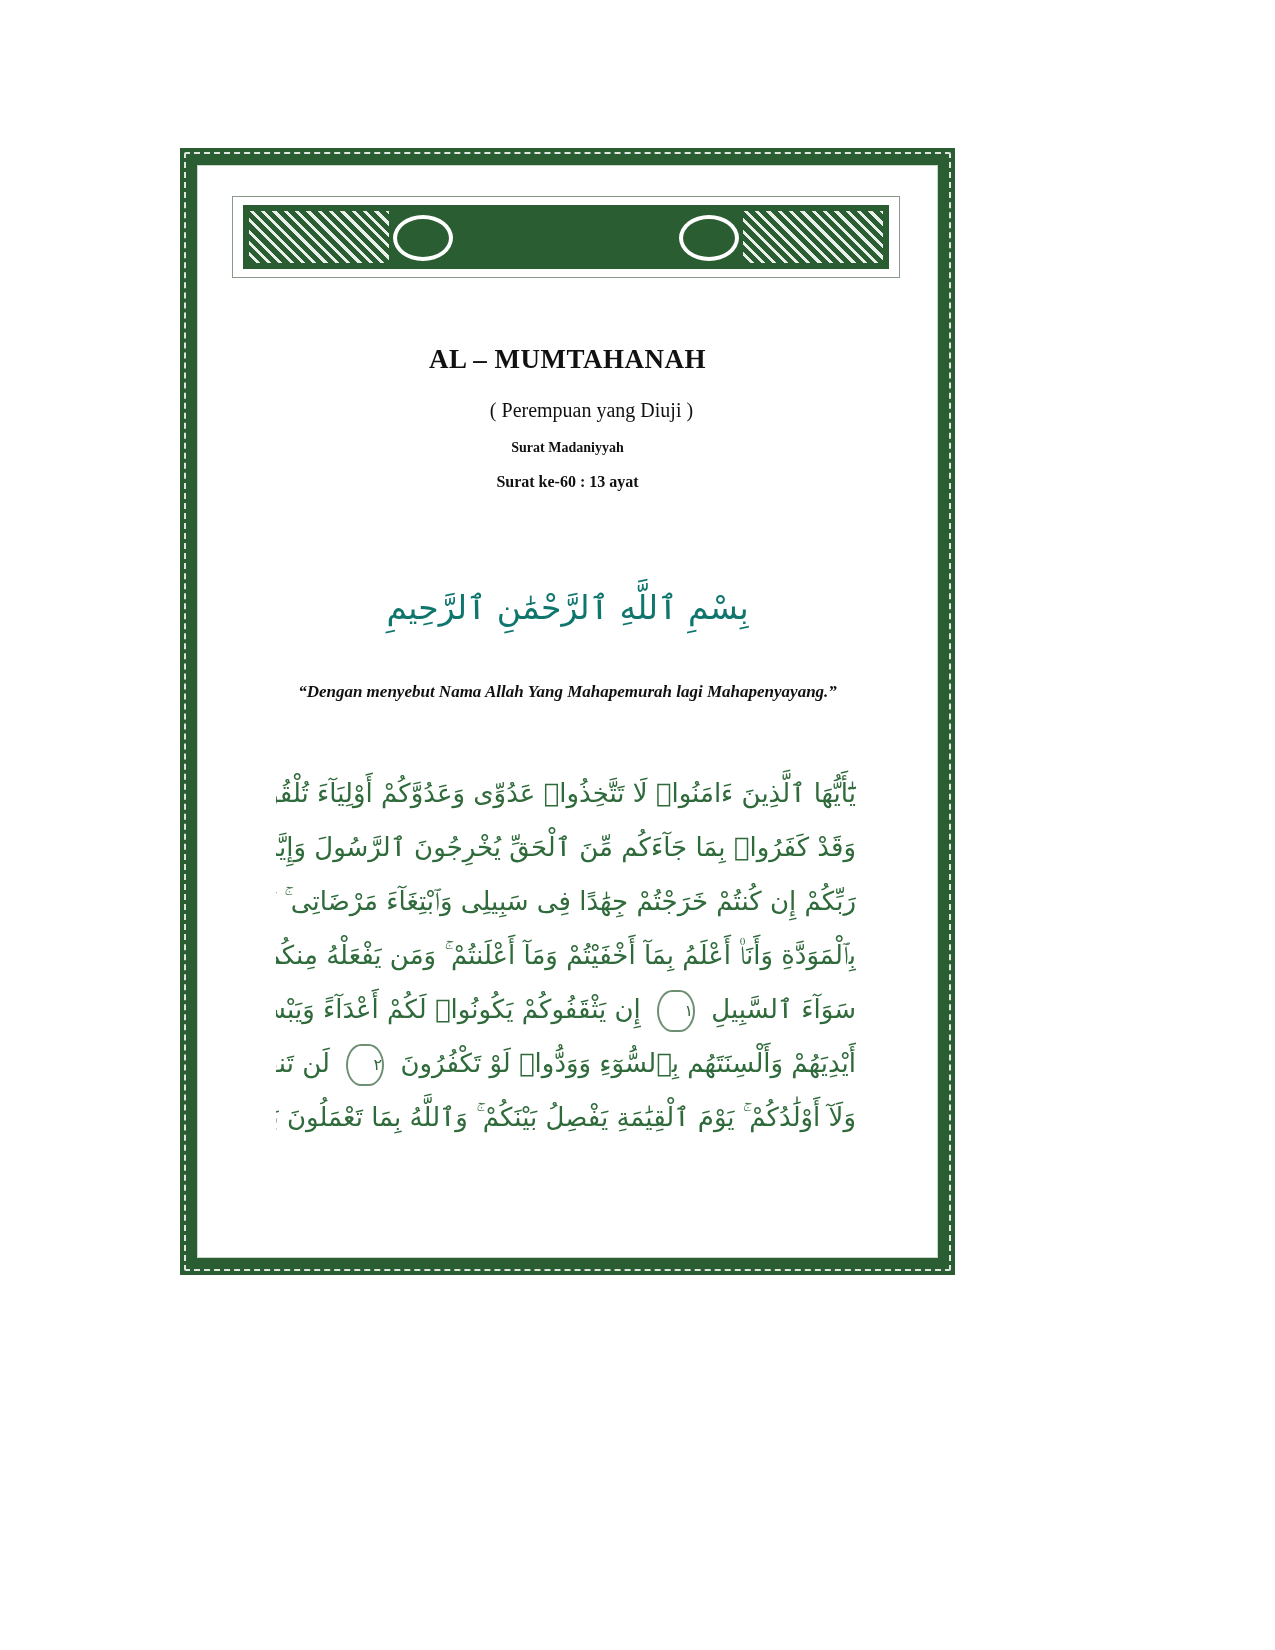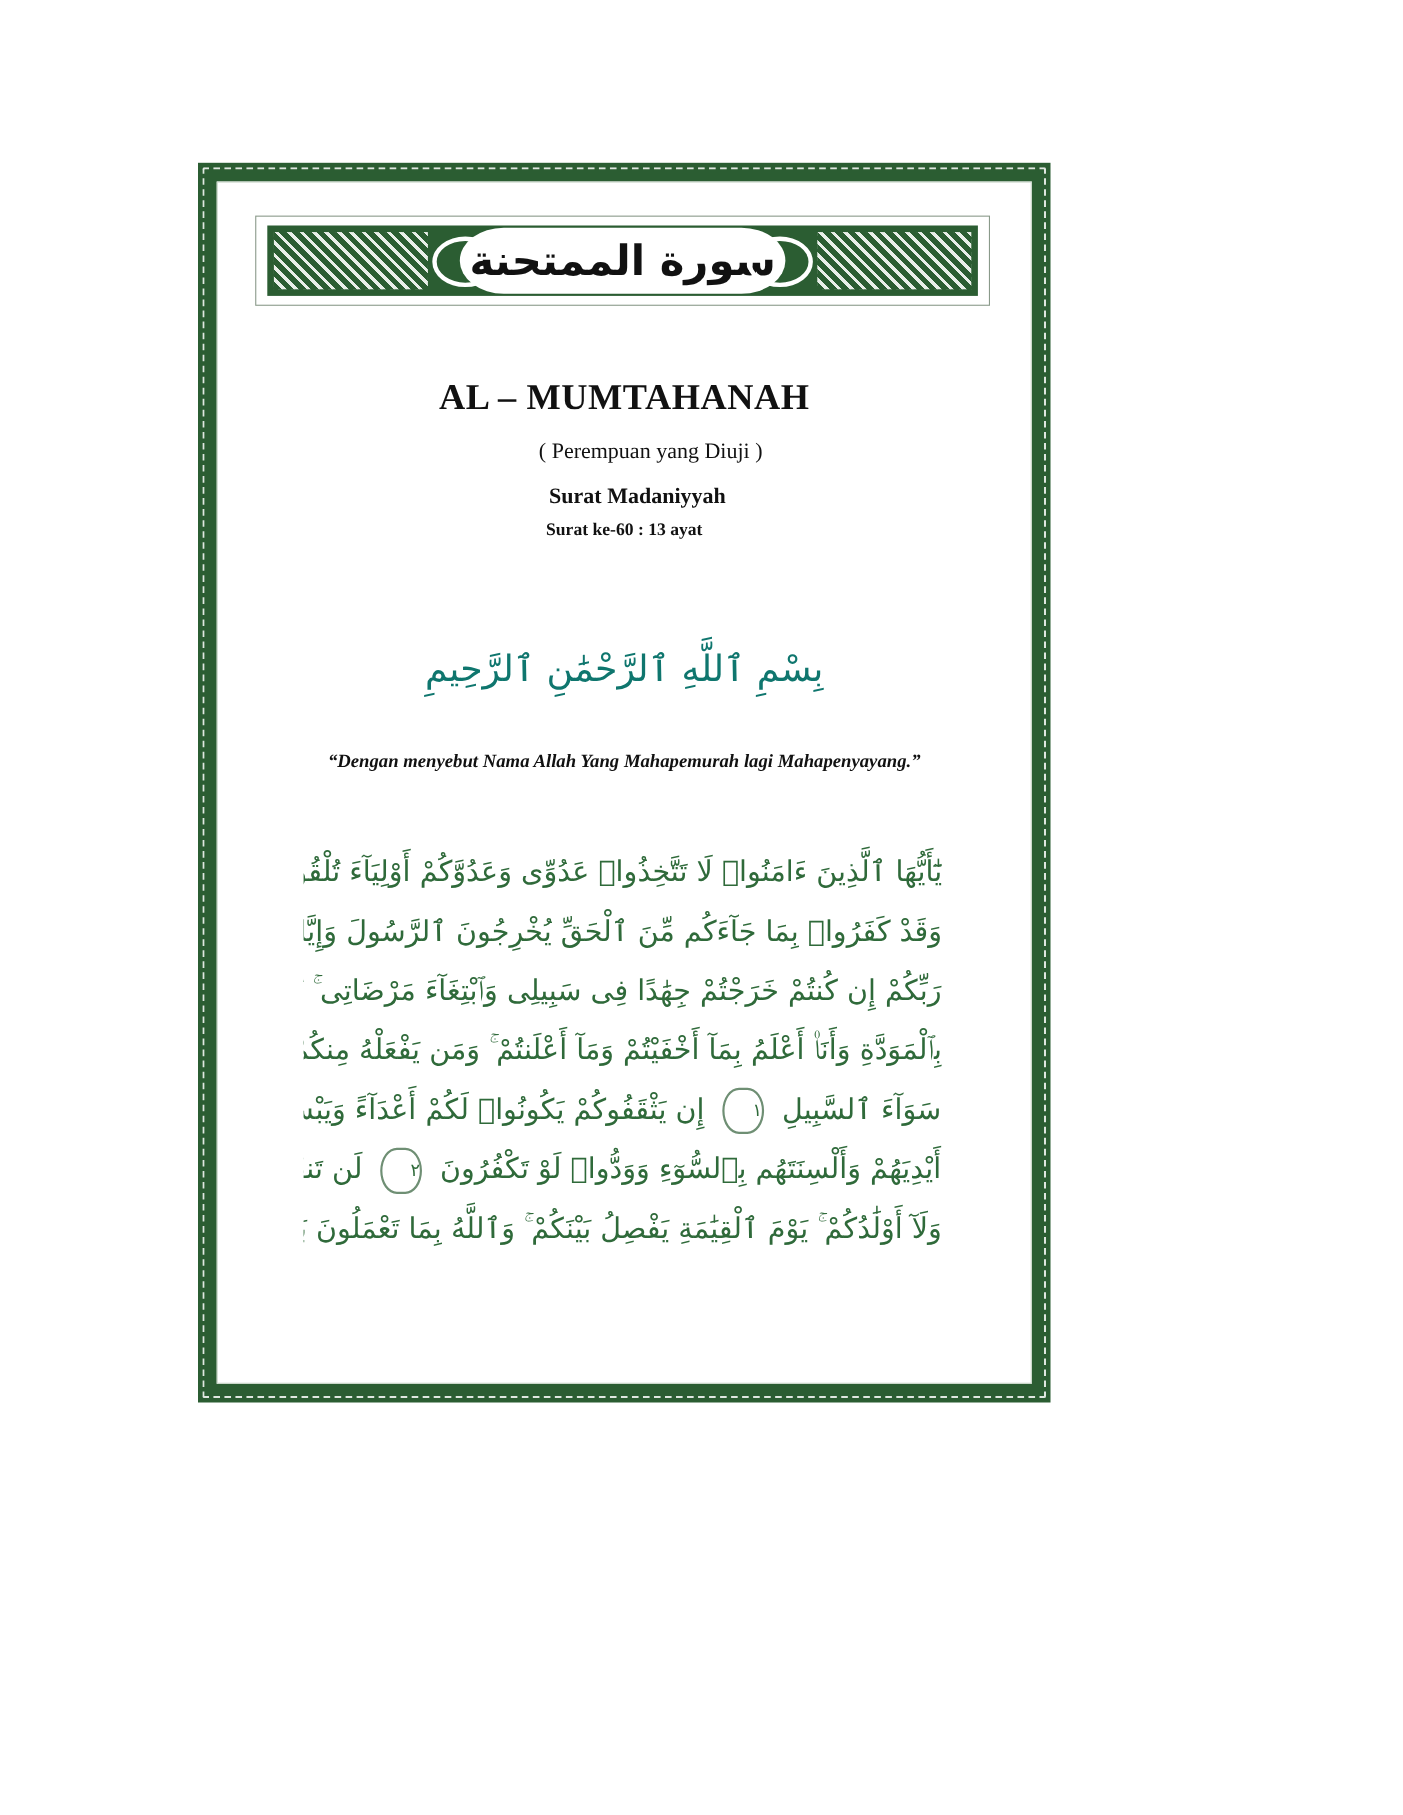--- a/index.html
+++ b/index.html
@@ -14,44 +14,41 @@
       repeating-linear-gradient(45deg, #2b5d32 0 5px, #e9efe9 5px 8px),
       repeating-linear-gradient(-45deg, transparent 0 5px, rgba(255,255,255,0.5) 5px 8px); }
   .ornament.left { left:6px; }
   .ornament.right { right:6px; }
   .ring { position:absolute; top:10px; width:60px; height:46px; border:4px solid #fff; border-radius:50%; box-sizing:border-box; }
   .ring.left { left:150px; }
   .ring.right { right:150px; }
   .cartouche { position:absolute; left:175px; right:175px; top:2px; bottom:2px; background:#fff; border-radius:40px / 30px; display:flex; align-items:center; justify-content:center; }
   .header-title { font-family:"DejaVu Sans", sans-serif; font-size:38px; font-weight:bold; color:#111; direction:rtl; }
   .center-text { position:absolute; left:0; width:100%; text-align:center; color:#111; }
-  .title { top:196px; font-size:33px; font-weight:bold; letter-spacing:0.5px; }
+  .title { top:196px; font-size:27px; font-weight:bold; letter-spacing:0.5px; }
   .subtitle { top:251px; font-size:20px;margin-left:24px; }
-  .meta1 { top:292px; font-size:20px; font-weight:bold;padding-left:12px; }
+  .meta1 { top:292px; font-size:14px; font-weight:bold; }
   .meta2 { top:325px; font-size:16px; font-weight:bold;font-family:Liberation Serif, serif; }
   .basmala { top:440px; font-family:"DejaVu Sans", sans-serif; font-size:33px; color:#0f766e; direction:rtl; }
   .translation { top:532px; font-size:17px; font-style:italic; font-weight:bold; line-height:24px; padding:0 108px; box-sizing:border-box; }
   .arabic { position:absolute; left:96px; width:580px; top:618px; direction:rtl; font-family:"DejaVu Sans", sans-serif; font-size:26px; color:#2f6a3a; }
   .arabic-line { height:54px; line-height:54px; white-space:nowrap; text-align:justify; text-align-last:justify; overflow:hidden; }
   .ayah-marker { display:inline-block; width:34px; height:38px; line-height:38px; text-align:center; font-size:16px; color:#2f6a3a; border:2px solid #6f8f74; border-radius:40% 40% 40% 40% / 50% 50% 50% 50%; vertical-align:middle; margin:0 8px; }
 </style>
 </head>
 <body>
 
 <div class="frame">
   <div class="frame-border"></div>
   <div class="frame-inner-line"></div>
 
   <div class="header">
     <div class="header-band">
       <div class="ornament left"></div>
       <div class="ring left"></div>
-      <div class="cartouche">
-        <span class="header-title">سورة الممتحنة</span>
-      </div>
       <div class="ring right"></div>
       <div class="ornament right"></div>
     </div>
   </div>
 
   <div class="center-text title">AL – MUMTAHANAH</div>
   <div class="center-text subtitle">( Perempuan yang Diuji )</div>
   <div class="center-text meta1">Surat Madaniyyah</div>
   <div class="center-text meta2">Surat ke-60 : 13 ayat</div>
 

